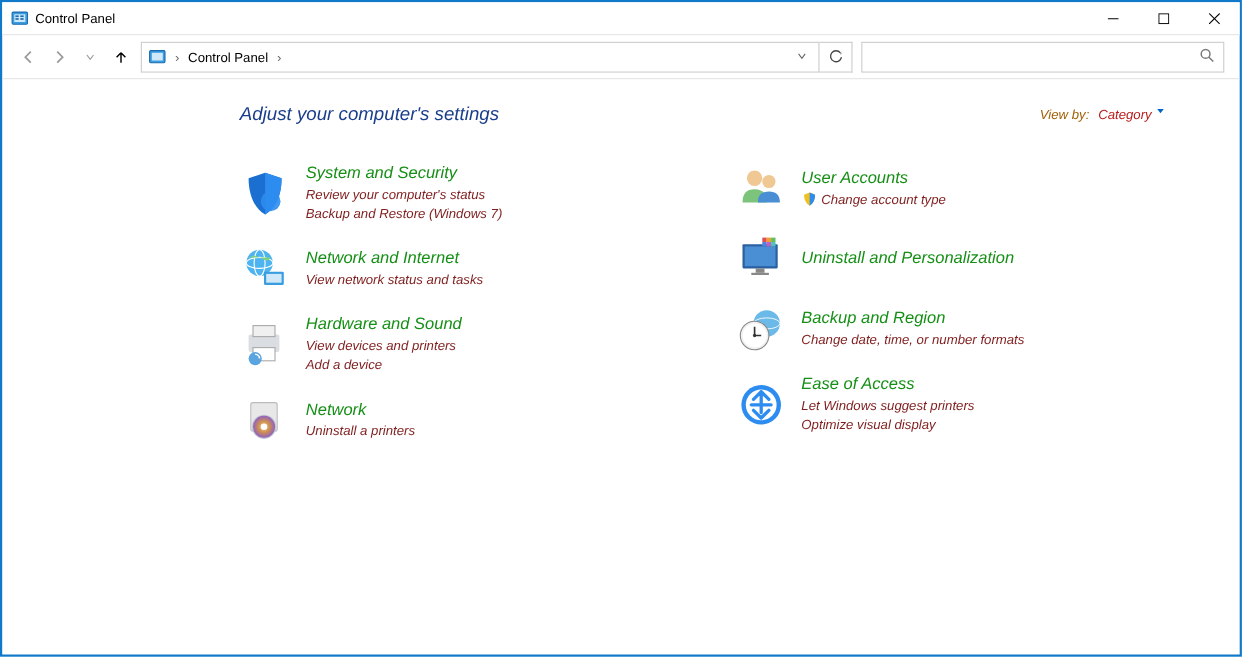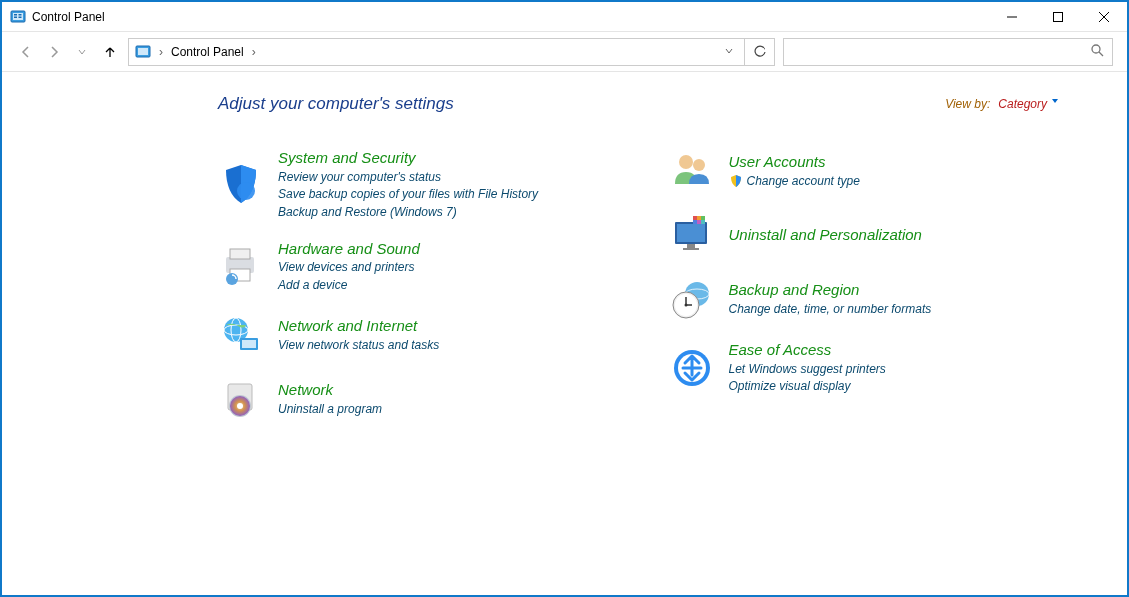--- a/index.html
+++ b/index.html
@@ -121,21 +121,21 @@
 .cat-icon { width:46px; height:46px; flex-shrink:0; display:flex; align-items:center; justify-content:center;}
 .cat-body { display:flex; flex-direction:column; gap:1px; }
 .cat-title {
   font-size: 15px;
   color: #168f16;
   cursor: pointer;
   line-height:1.3;
 }
 .cat-link {
   font-size: 12px;
-  color: #0c4a6e;
+  color: #7f1d1d;
   cursor: pointer;
   line-height:1.4;
   display:flex;
   align-items:center;
   gap:4px;
 }
 .shield-mini { width:14px; height:14px; display:inline-flex; flex-shrink:0;}
 </style>
 </head>
 <body>
@@ -248,56 +248,55 @@
         <div class="cat-icon">
           <svg width="46" height="46" viewBox="0 0 46 46">
               <path d="M23 4 L38 9 C38 24 33 36 23 42 C13 36 8 24 8 9 Z" fill="#1a6fd1"></path>
               <path d="M23 4 L23 42 C33 36 38 24 38 9 Z" fill="#2d8cf0"></path>
               <circle cx="28" cy="30" r="9" fill="#2d8cf0" opacity="0.9"></circle>
             </svg>
         </div>
         <div class="cat-body">
           <a class="cat-title">System and Security</a>
           <a class="cat-link">Review your computer's status</a>
-          <a class="cat-link">Save backup copies of your files with File History</a>
           <a class="cat-link">Backup and Restore (Windows 7)</a>
-        </div>
-      </div>
-
-      <div class="cat-item">
-        <div class="cat-icon">
-          <svg width="46" height="46" viewBox="0 0 46 46">
-              <rect x="8" y="14" width="28" height="16" rx="2" fill="#dadde2"></rect>
-              <rect x="12" y="6" width="20" height="10" fill="#f0f0f0" stroke="#aaa"></rect>
-              <rect x="12" y="26" width="20" height="12" fill="#fff" stroke="#aaa"></rect>
-              <circle cx="14" cy="36" r="6" fill="#5aa4e0"></circle>
-              <path d="M14 32 A4 4 0 0 1 18 36" fill="none" stroke="#fff" stroke-width="1.5"></path>
-            </svg>
-        </div>
-        <div class="cat-body">
-          <a class="cat-title">Hardware and Sound</a>
-          <a class="cat-link">View devices and printers</a>
-          <a class="cat-link">Add a device</a>
         </div>
       </div>
 
       <div class="cat-item">
         <div class="cat-icon">
           <svg width="46" height="46" viewBox="0 0 46 46">
               <circle cx="18" cy="18" r="12" fill="#4db4f0"></circle>
               <ellipse cx="18" cy="18" rx="12" ry="5" fill="none" stroke="#fff" stroke-width="1"></ellipse>
               <ellipse cx="18" cy="18" rx="5" ry="12" fill="none" stroke="#fff" stroke-width="1"></ellipse>
               <path d="M8 13 Q14 10 20 14 Q26 18 28 13" fill="#7ed07e"></path>
               <rect x="22" y="26" width="18" height="12" rx="1" fill="#3a9de0"></rect>
               <rect x="24" y="28" width="14" height="8" fill="#cfe8fa"></rect>
             </svg>
         </div>
         <div class="cat-body">
           <a class="cat-title">Network and Internet</a>
           <a class="cat-link">View network status and tasks</a>
+        </div>
+      </div>
+
+      <div class="cat-item">
+        <div class="cat-icon">
+          <svg width="46" height="46" viewBox="0 0 46 46">
+              <rect x="8" y="14" width="28" height="16" rx="2" fill="#dadde2"></rect>
+              <rect x="12" y="6" width="20" height="10" fill="#f0f0f0" stroke="#aaa"></rect>
+              <rect x="12" y="26" width="20" height="12" fill="#fff" stroke="#aaa"></rect>
+              <circle cx="14" cy="36" r="6" fill="#5aa4e0"></circle>
+              <path d="M14 32 A4 4 0 0 1 18 36" fill="none" stroke="#fff" stroke-width="1.5"></path>
+            </svg>
+        </div>
+        <div class="cat-body">
+          <a class="cat-title">Hardware and Sound</a>
+          <a class="cat-link">View devices and printers</a>
+          <a class="cat-link">Add a device</a>
         </div>
       </div>
 
       <div class="cat-item">
         <div class="cat-icon">
           <svg width="46" height="46" viewBox="0 0 46 46">
               <rect x="10" y="8" width="24" height="26" rx="2" fill="#e8e8e8" stroke="#bbb"></rect>
               <circle cx="22" cy="30" r="11" fill="#c0c7cf"></circle>
               <circle cx="22" cy="30" r="10" fill="url(#g1)"></circle>
               <circle cx="22" cy="30" r="3" fill="#fff"></circle>
@@ -305,21 +304,21 @@
                 <radialGradient id="g1">
                   <stop offset="0%" stop-color="#f0d090"></stop>
                   <stop offset="50%" stop-color="#d09050"></stop>
                   <stop offset="100%" stop-color="#9060c0"></stop>
                 </radialGradient>
               </defs>
             </svg>
         </div>
         <div class="cat-body">
           <a class="cat-title">Network</a>
-          <a class="cat-link">Uninstall a program</a>
+          <a class="cat-link">Uninstall a printers</a>
         </div>
       </div>
 
     </div>
 
     <div class="cat-col">
 
       <div class="cat-item">
         <div class="cat-icon">
           <svg width="46" height="46" viewBox="0 0 46 46">

